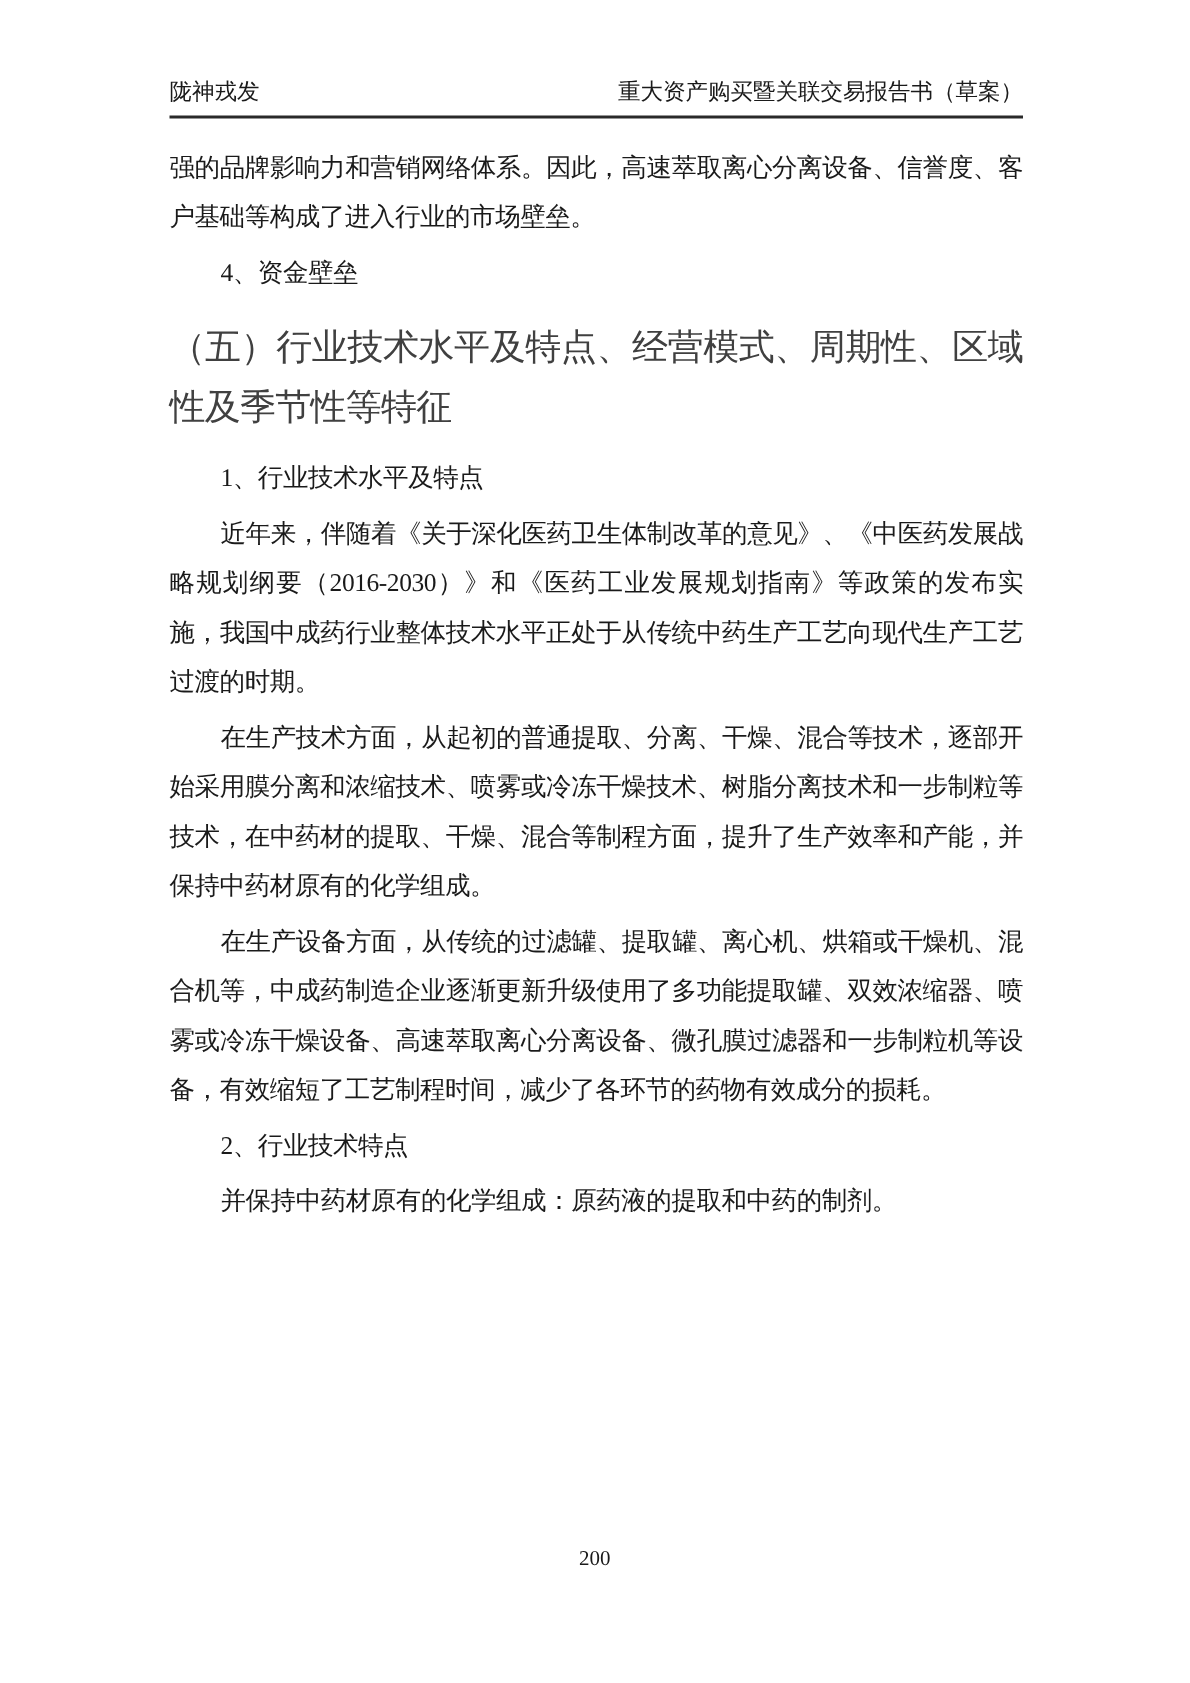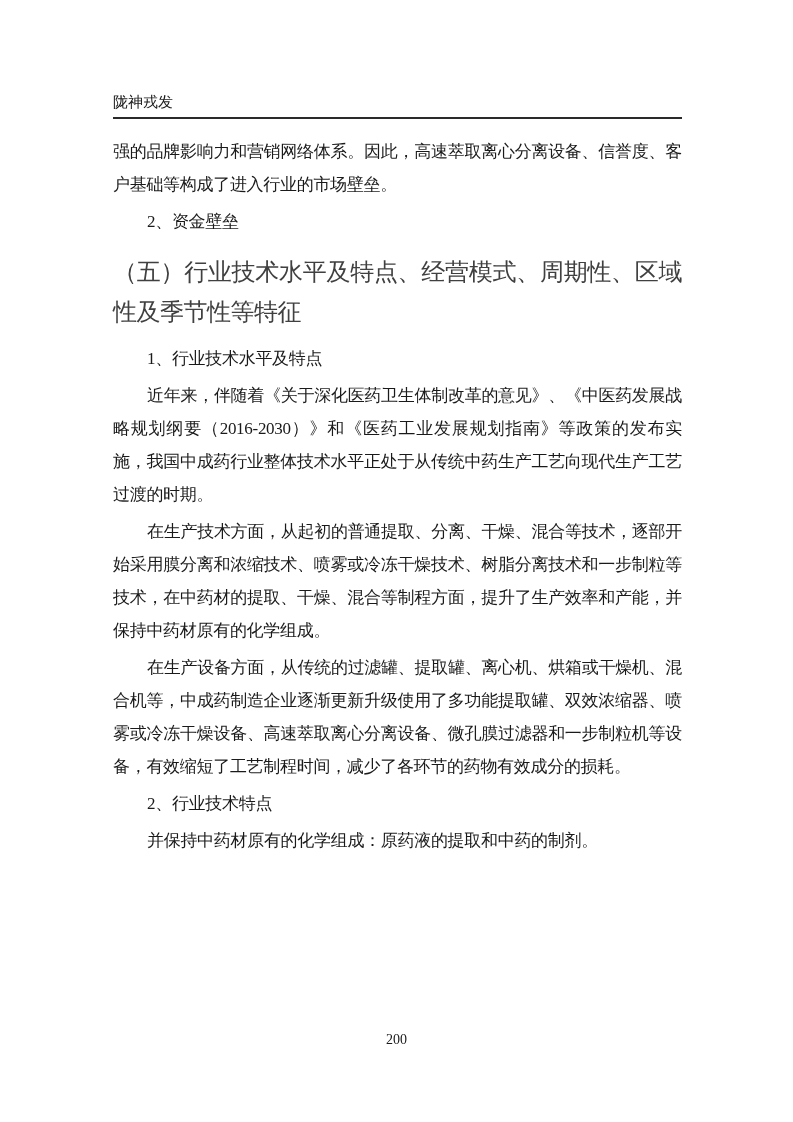--- a/index.html
+++ b/index.html
@@ -14,21 +14,20 @@
     background: #ffffff;
     color: #1a1a1a;
     font-family: "Liberation Serif", "DejaVu Serif", serif;
     overflow: hidden;
   }
   .content {
     position: absolute;
     left: 113px;
     right: 111px;
     top: 52px;
-    margin-top: 40px;
   }
   .running-header {
     display: flex;
     justify-content: space-between;
     align-items: flex-end;
     font-size: 15px;
     line-height: 20px;
     padding-bottom: 5px;
     border-bottom: 2px solid #2a2a2a;
   }
@@ -71,26 +70,27 @@
   }
 </style>
 </head>
 <body>
 
 <div class="page">
   <div class="content">
 
     <div class="running-header">
       <span>陇神戎发</span>
+      <span>重大资产购买暨关联交易报告书（草案）</span>
     </div>
 
     <div class="doc-body">
       <p class="no-indent">强的品牌影响力和营销网络体系。因此，高速萃取离心分离设备、信誉度、客户基础等构成了进入行业的市场壁垒。</p>
 
-      <p class="numbered-subheading">2、资金壁垒</p>
+      <p class="numbered-subheading">4、资金壁垒</p>
 
 
       <p class="section-heading">（五）行业技术水平及特点、经营模式、周期性、区域性及季节性等特征</p>
 
       <p class="numbered-subheading">1、行业技术水平及特点</p>
 
       <p class="indent">近年来，伴随着《关于深化医药卫生体制改革的意见》、《中医药发展战略规划纲要（2016-2030）》和《医药工业发展规划指南》等政策的发布实施，我国中成药行业整体技术水平正处于从传统中药生产工艺向现代生产工艺过渡的时期。</p>
 
       <p class="indent">在生产技术方面，从起初的普通提取、分离、干燥、混合等技术，逐部开始采用膜分离和浓缩技术、喷雾或冷冻干燥技术、树脂分离技术和一步制粒等技术，在中药材的提取、干燥、混合等制程方面，提升了生产效率和产能，并保持中药材原有的化学组成。</p>
 

